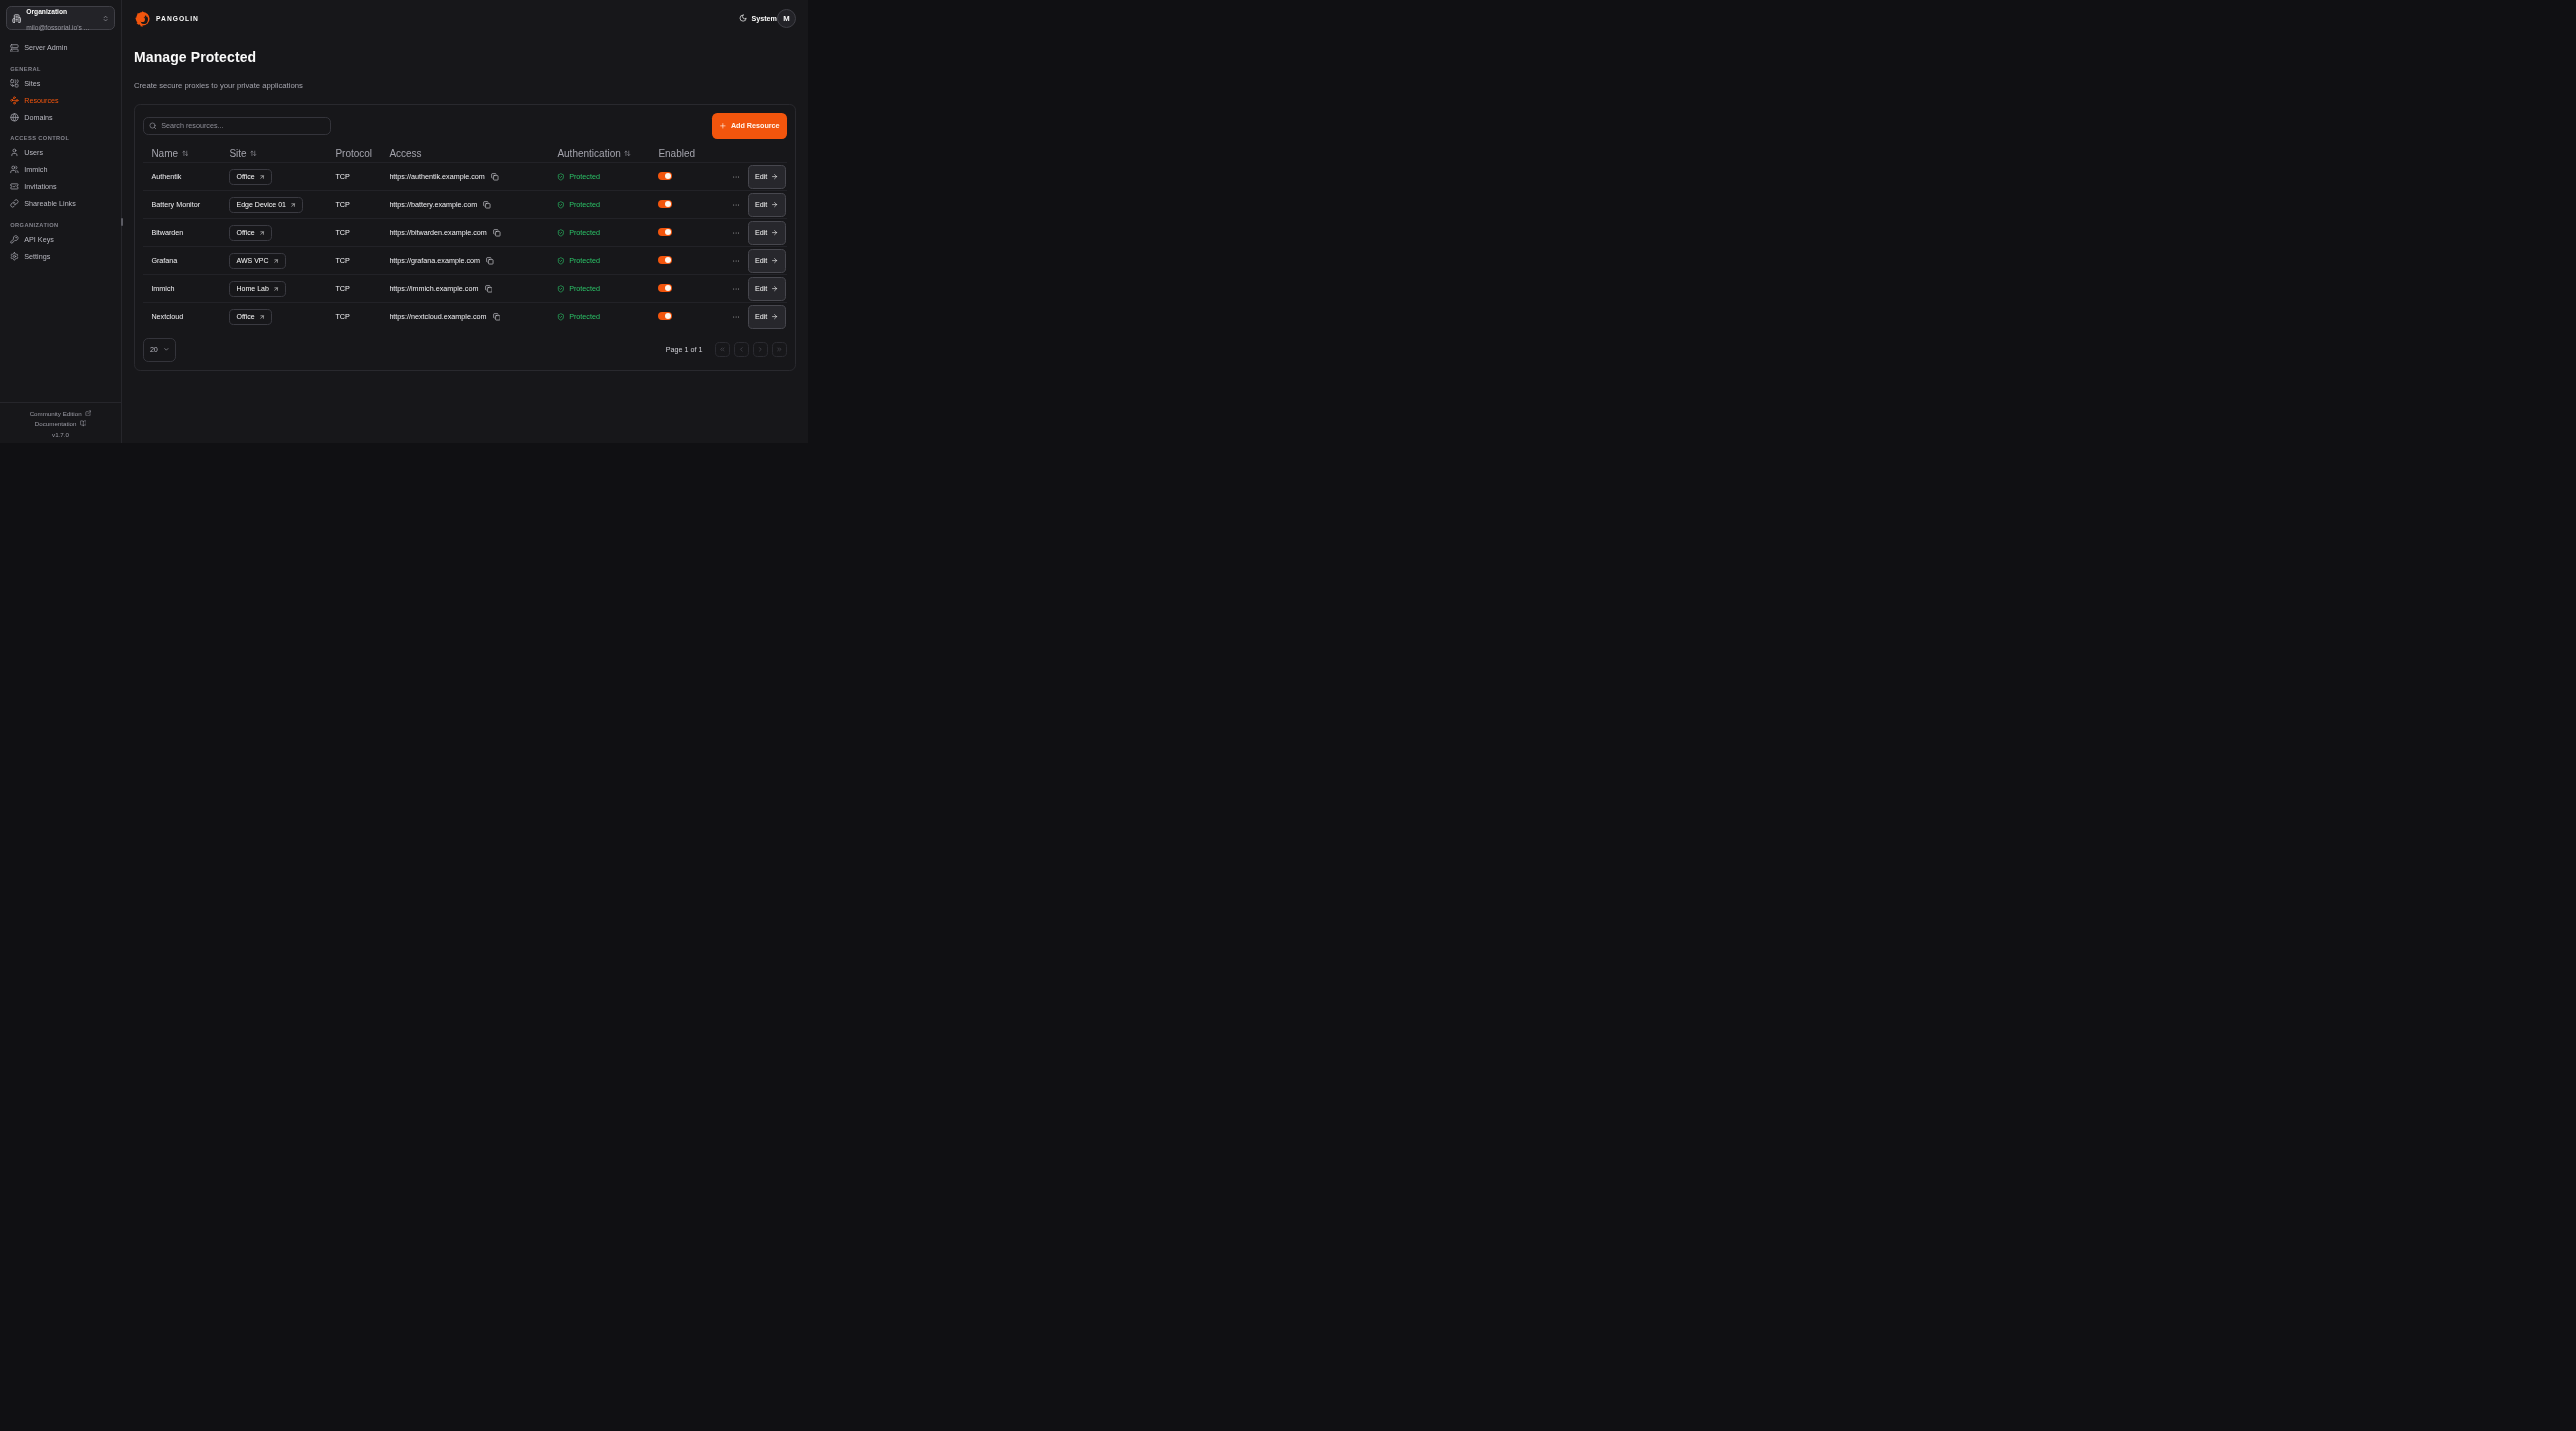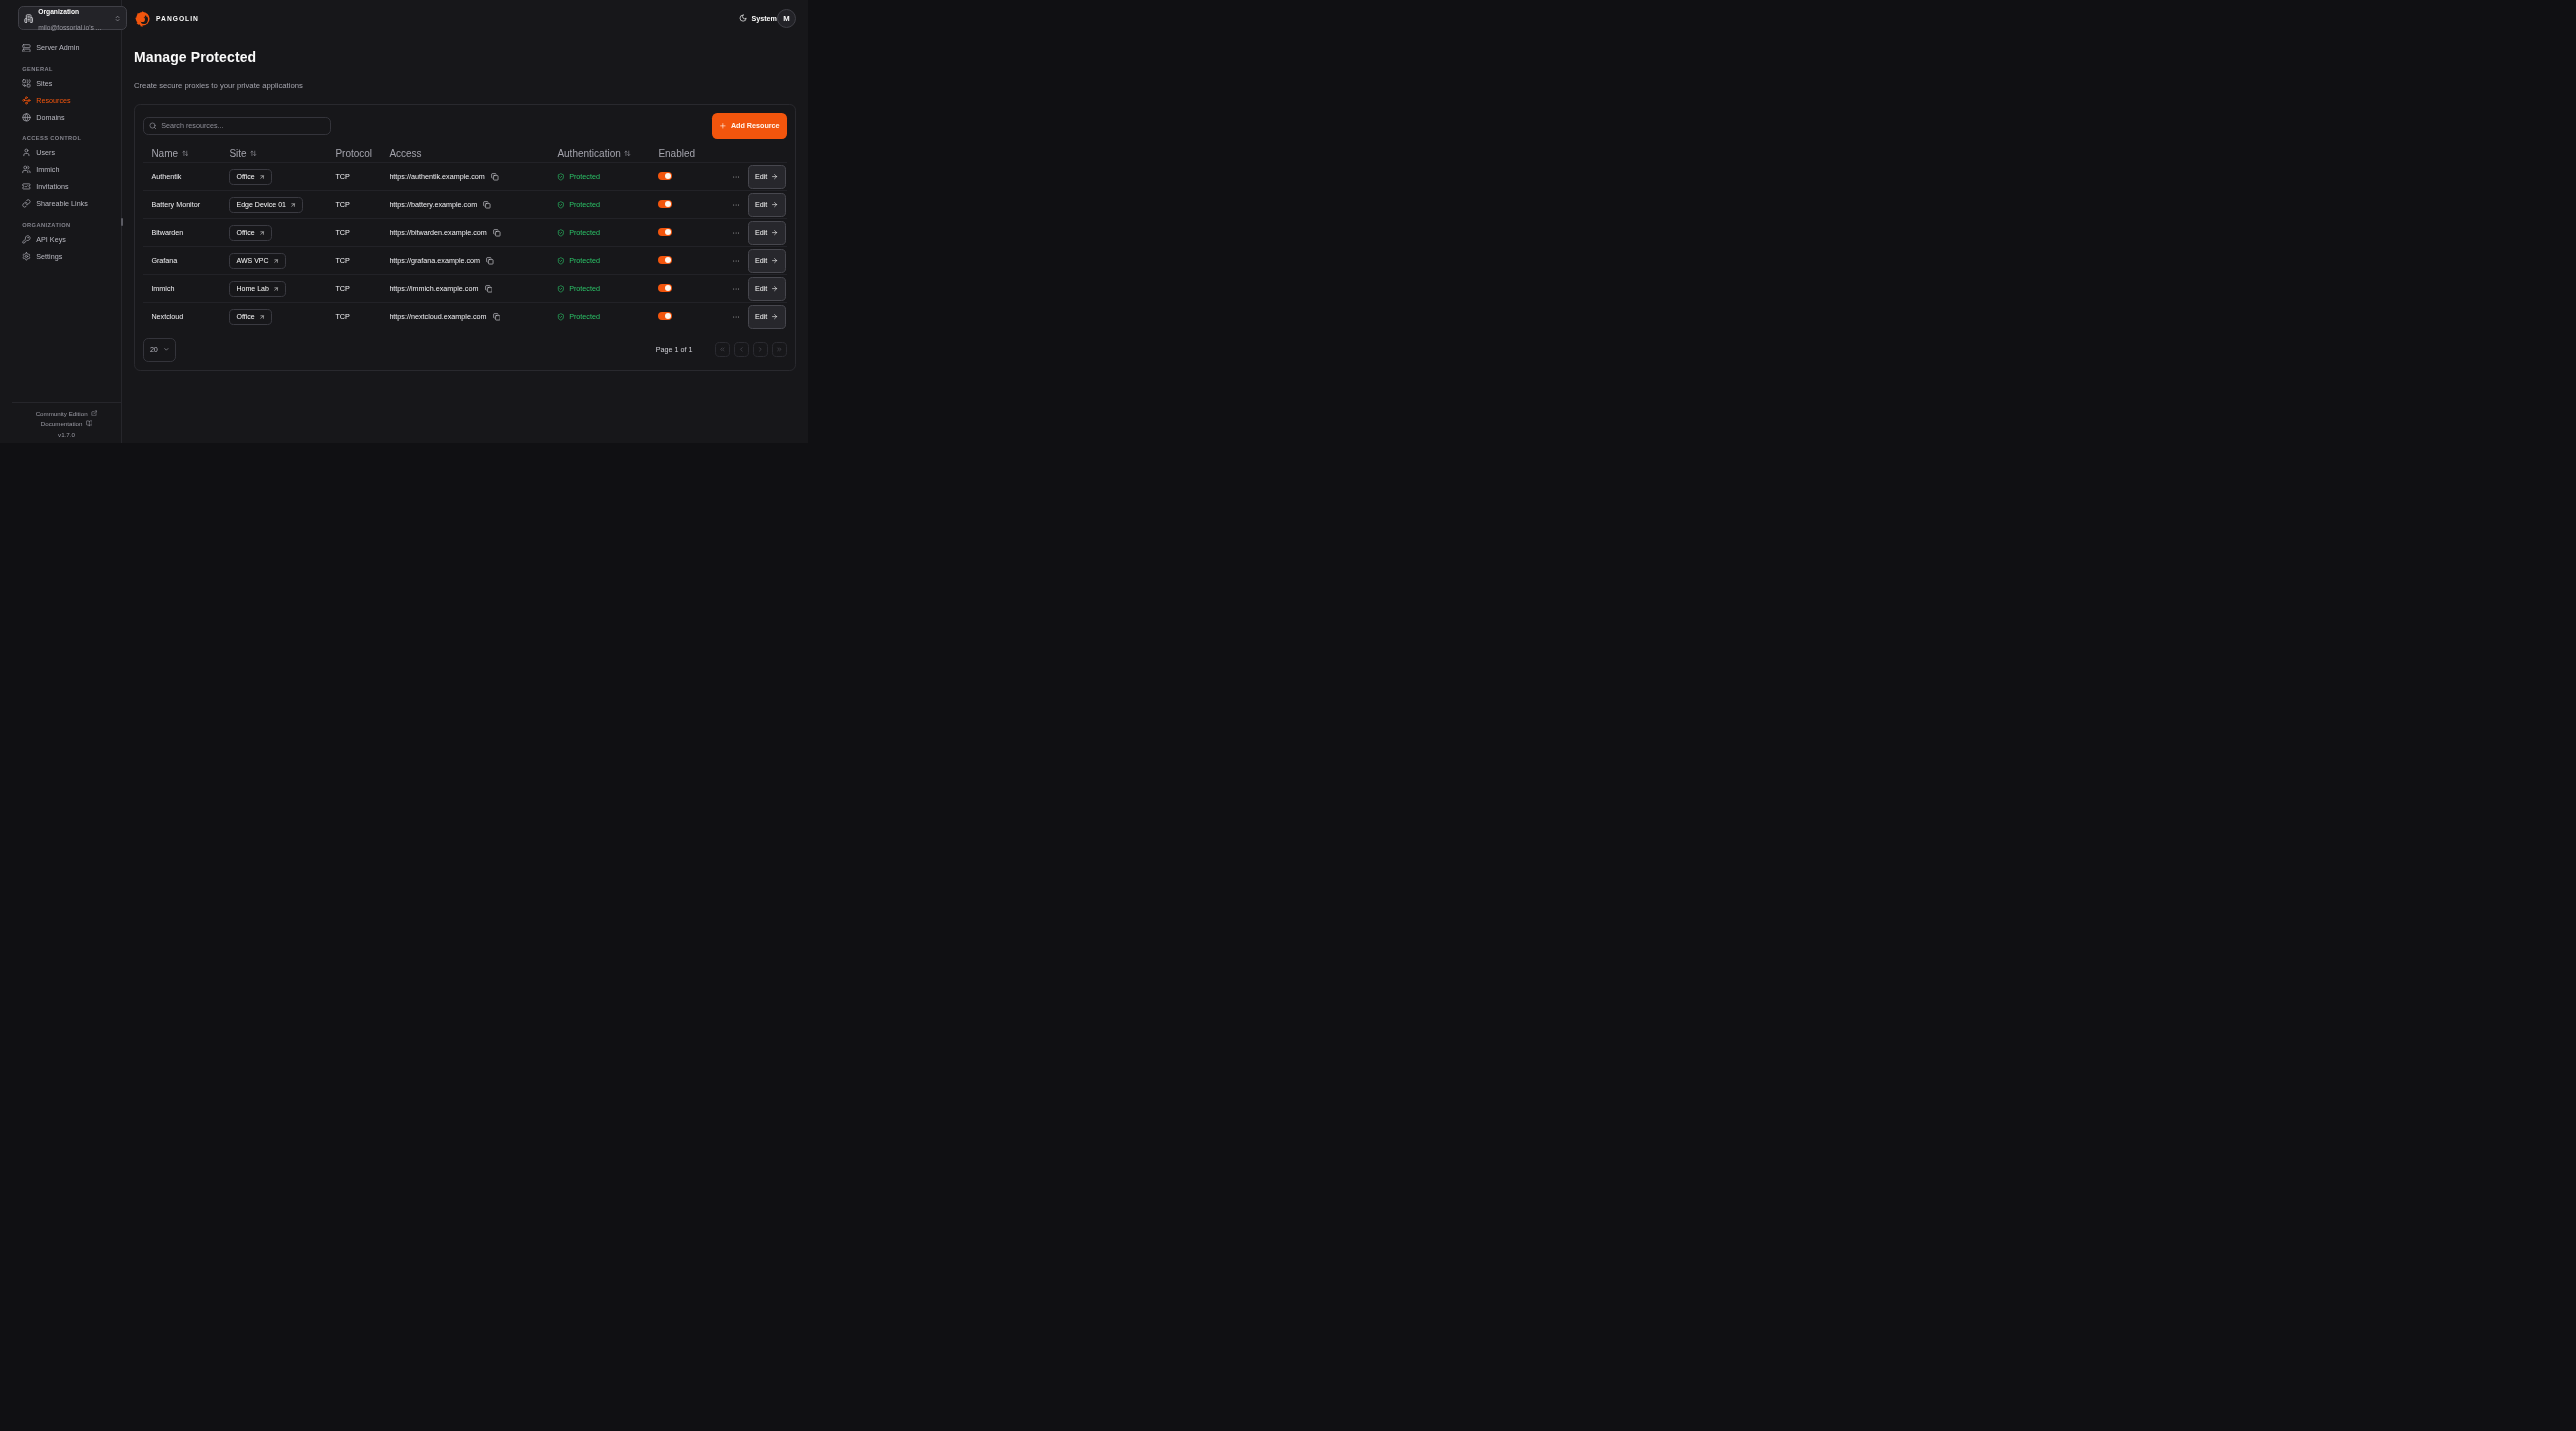--- a/index.html
+++ b/index.html
@@ -11,21 +11,20 @@
     -webkit-font-smoothing:antialiased;
   }
   .app { position:relative; display:flex; width:808px; height:443px; background:#17171a; }
 
   
   .sidebar {
     width:122px; min-width:122px; height:100%;
     border-right:0.5px solid #26262b;
     display:flex; flex-direction:column;
     background:#17171a;
-    padding-left:12px;
   }
   .org-switcher {
     margin:6.2px; height:24px; width:109px;
     background:#232328; border:0.5px solid #3f3f46; border-radius:5.2px;
     display:flex; align-items:center; gap:4.6px; padding:0 5.2px;
     cursor:pointer; color:#fafafa; font-family:inherit;
   }
   .org-ic { color:#e4e4e9; }
   .org-texts { flex:1; min-width:0; text-align:left; line-height:1.25; }
   .org-title { font-size:6.7px; font-weight:700; color:#fafafa; }
@@ -140,21 +139,21 @@
     display:flex; align-items:center; gap:4.1px; cursor:pointer; font-family:inherit;
   }
 
   
   .card-footer { margin-top:7.2px; display:flex; align-items:center; justify-content:space-between; }
   .pagesize-btn {
     height:24px; padding:0 5.7px; border:0.5px solid #34343b; border-radius:5.2px;
     background:transparent; color:#b6b6bf; font-size:7.2px;
     display:flex; align-items:center; gap:5.2px; cursor:pointer; font-family:inherit;
   }
-  .pager { display:flex; align-items:center; gap:22px;text-align:right; }
+  .pager { display:flex; align-items:center; gap:12px;text-align:right; }
   .page-info { font-size:7.2px; font-weight:500; color:#cfcfd5; }
   .pager-btns { display:flex; gap:4.1px; }
   .pg-btn {
     width:15px; height:15px; border:0.5px solid #2b2b31; border-radius:4.6px;
     background:transparent; color:#5b5b63; display:flex; align-items:center; justify-content:center;
     cursor:default;
   }
 
   .ic { display:inline-flex; }
   .ic svg { width:100%; height:100%; display:block; }

